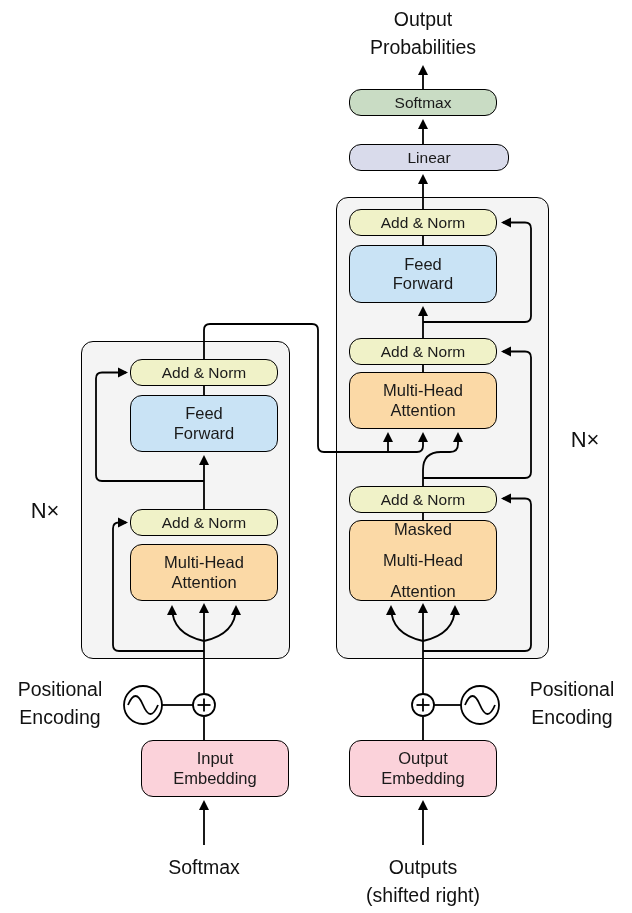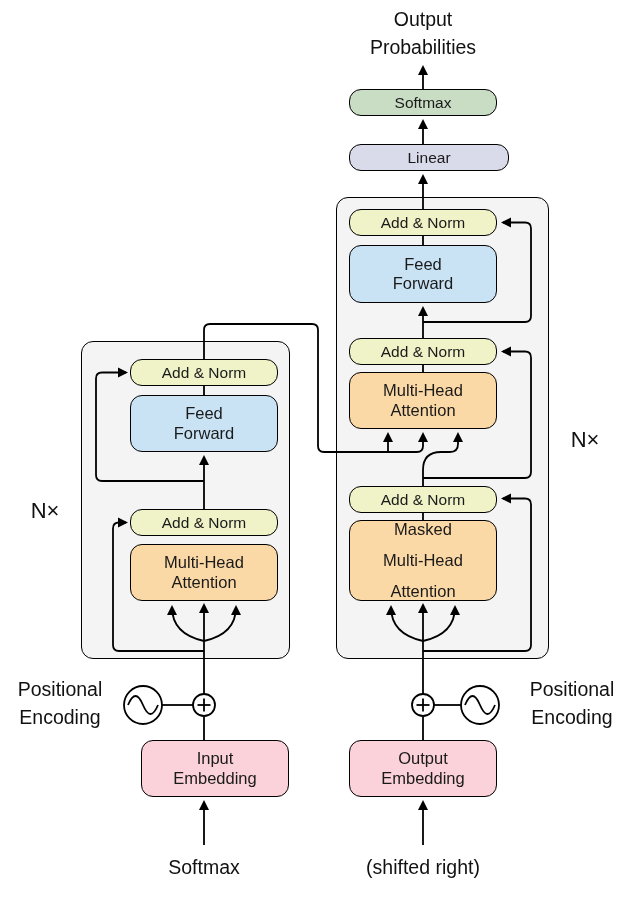--- a/index.html
+++ b/index.html
@@ -180,14 +180,15 @@
   <span>Input</span>
   <span>Embedding</span>
 </div>
 <div class="box" style="left: 349px; top: 740px; width: 148px; height: 57px; background-color: rgb(251, 210, 218);">
   <span>Output</span>
   <span>Embedding</span>
 </div>
 
 <div class="txt" style="left:144px; top:854px; width:120px;">Softmax</div>
 <div class="txt" style="left:338px; top:854px; width:170px;">
+  <span>Outputs</span>
   <span>(shifted right)</span>
 </div>
 
 </body></html>

